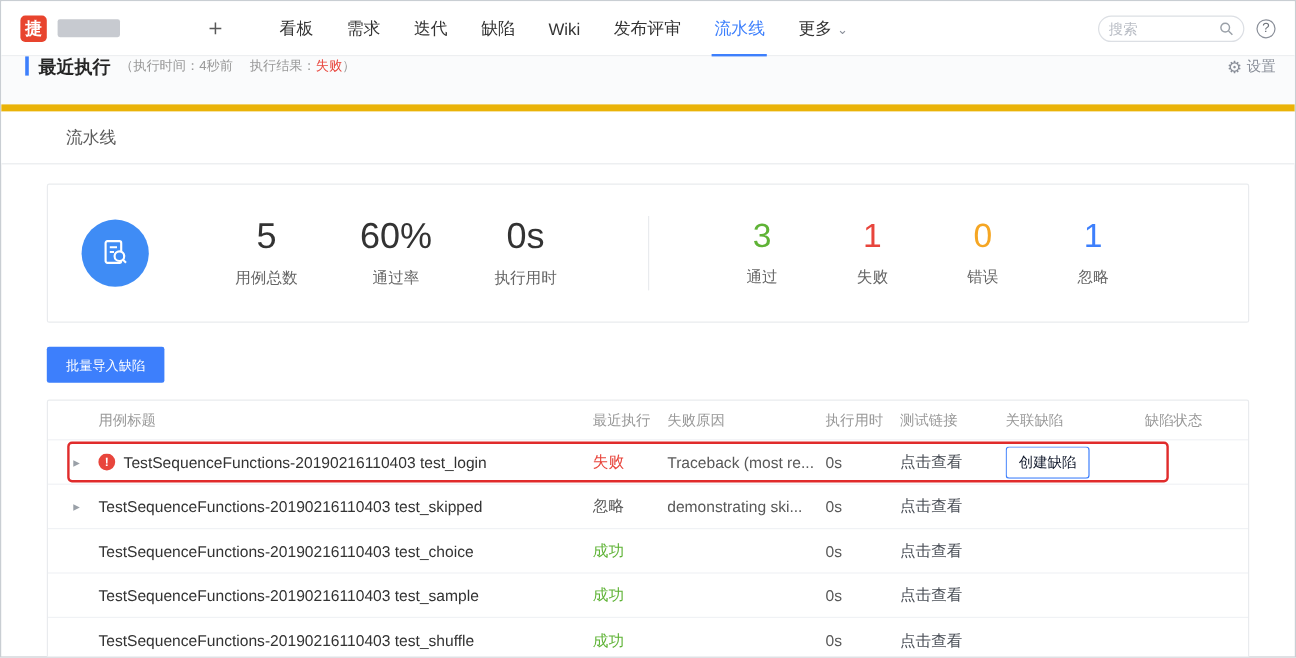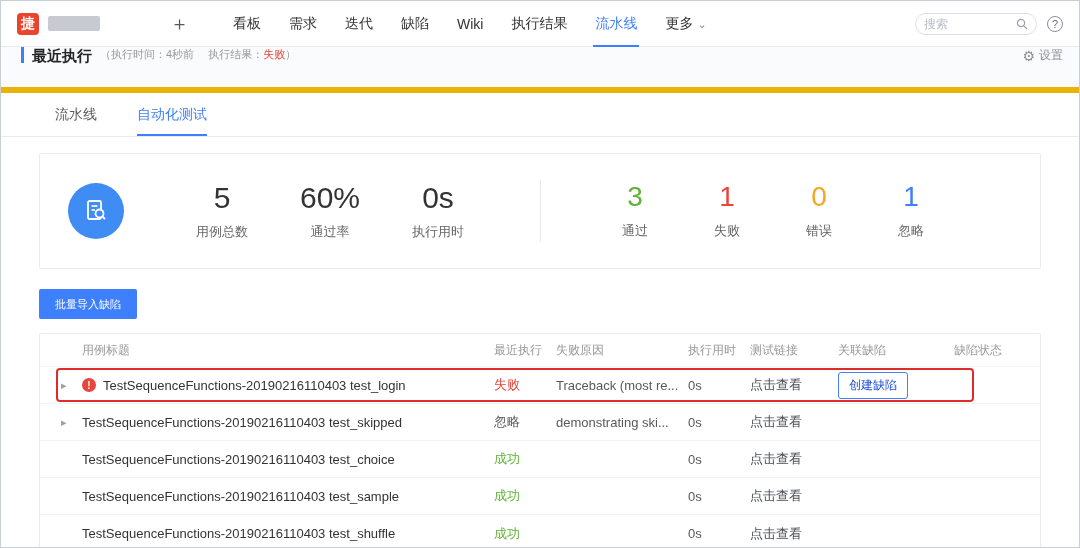--- a/index.html
+++ b/index.html
@@ -149,21 +149,21 @@
   .caret {
     position: absolute; left: 21px; color: #9aa0a8; font-size: 11px; cursor: pointer;
   }
   .err-ic {
     width: 14px; height: 14px; border-radius: 50%; background: #e8453c;
     color: #fff; font-size: 10px; font-weight: bold;
     display: inline-flex; align-items: center; justify-content: center;
     flex: 0 0 auto;
   }
   .defect-btn {
-    background: #fff; color: #1d4ed8; border: 1px solid #3d7ffc;
+    background: #fff; color: #0f172a; border: 1px solid #3d7ffc;
     border-radius: 3px; font-size: 12px; padding: 4px 10px; cursor: pointer;
     font-family: "Liberation Sans", sans-serif;
   }
   .row-highlight {
     position: absolute; left: 16px; right: 66px; top: 1px; bottom: 1px;
     border: 2px solid #e02b2b; border-radius: 4px; pointer-events: none;
     z-index: 2;
   }
 </style>
 </head>
@@ -176,21 +176,21 @@
   <div class="logo">捷</div>
   <div class="project-redacted"></div>
   <div class="plus-btn">＋</div>
 
   <div class="nav-items">
     <div class="nav-item">看板</div>
     <div class="nav-item">需求</div>
     <div class="nav-item">迭代</div>
     <div class="nav-item">缺陷</div>
     <div class="nav-item">Wiki</div>
-    <div class="nav-item">执行结果</div>
+    <div class="nav-item">发布评审</div>
     <div class="nav-item active">流水线</div>
     <div class="nav-item">
       <span>更多</span>
       <span class="chevron">⌄</span>
     </div>
   </div>
 
   <div class="search-box">
     <input type="text" placeholder="搜索" style="">
     <svg width="12" height="12" viewBox="0 0 12 12">
@@ -210,21 +210,20 @@
   </div>
   <div class="settings">
     <span class="gear-glyph">⚙</span>
     <span>设置</span>
   </div>
 </div>
 
 
 <div class="tabs">
   <div class="tab">流水线</div>
-  <div class="tab active">自动化测试</div>
 </div>
 
 
 <div class="stats-card">
   <div class="stats-icon">
     <svg width="28" height="28" viewBox="0 0 28 28">
       <rect x="6" y="4" width="13" height="18" rx="1.5" fill="none" stroke="#fff" stroke-width="1.8"></rect>
       <line x1="9.5" y1="9" x2="15.5" y2="9" stroke="#fff" stroke-width="1.6"></line>
       <line x1="9.5" y1="13" x2="13" y2="13" stroke="#fff" stroke-width="1.6"></line>
       <circle cx="17.5" cy="16.5" r="4" fill="#3f8cf5" stroke="#fff" stroke-width="1.8"></circle>

